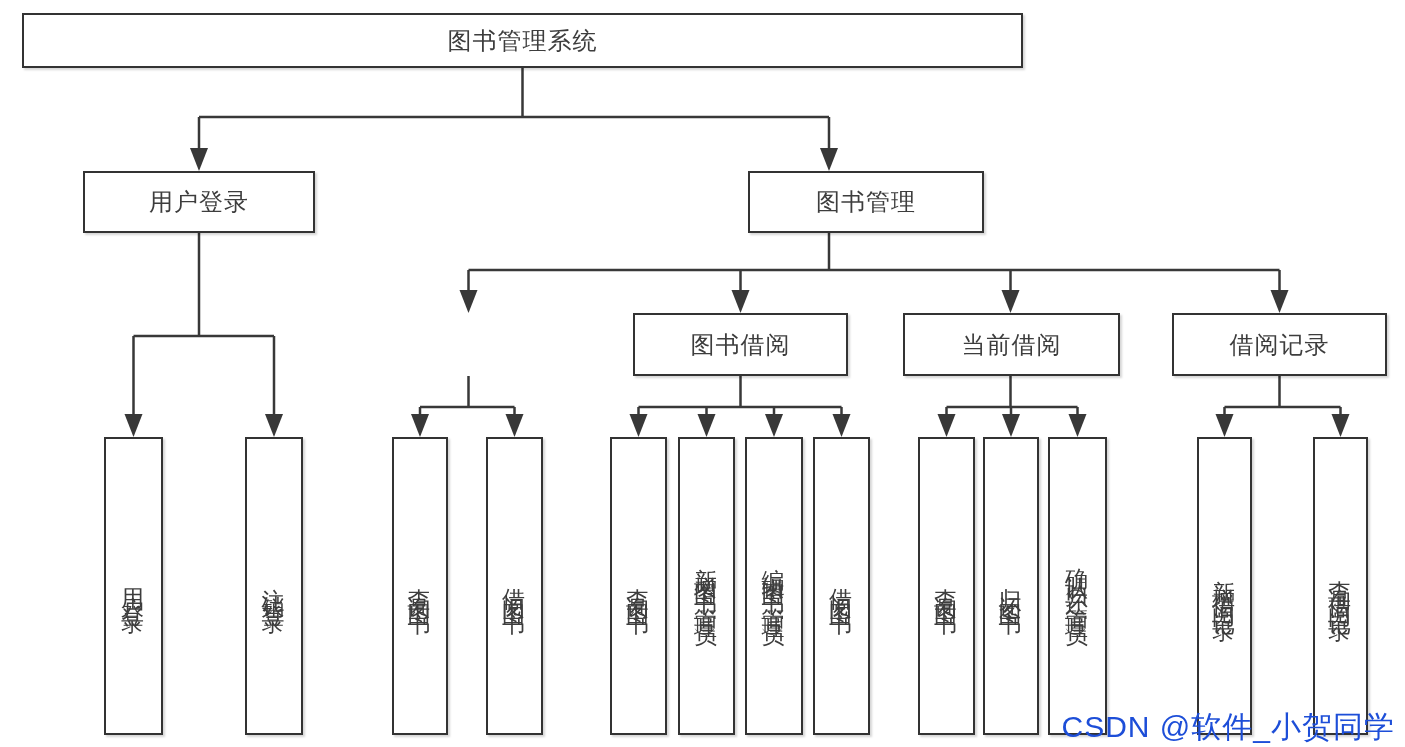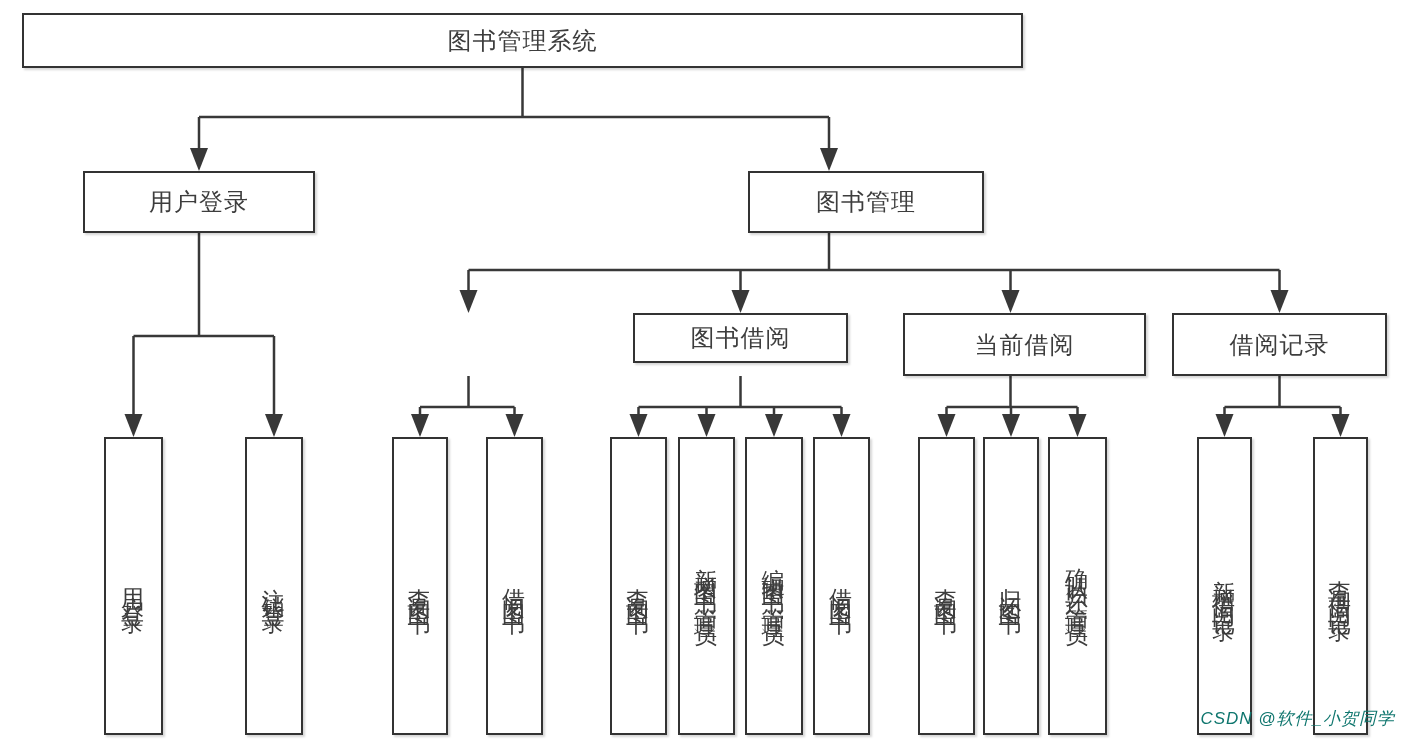--- a/index.html
+++ b/index.html
@@ -16,21 +16,21 @@
     display:flex; align-items:center; justify-content:center;
     font-size:24px; letter-spacing:1px;
     box-shadow:2px 2px 2px rgba(0,0,0,0.16);
   }
   .vnode {
     writing-mode:vertical-rl; text-orientation:mixed;
     font-size:23px; letter-spacing:8px;
   }
   .watermark {
     position:absolute; top:707px; right:10px;
-    font-size:17px; color:#0f766e; letter-spacing:1px; white-space:nowrap;font-style:italic;
+    font-size:30px; color:#1d4ed8; letter-spacing:1px; white-space:nowrap;
   }
 </style>
 </head>
 <body>
 
 <div class="canvas">
 
   <svg class="wires" id="wires" viewBox="0 0 1405 747" xmlns="http://www.w3.org/2000/svg">
       <path d="M 522.5 68 V 117 M 199 117 H 829 M 199 117 V 151 M 829 117 V 151"></path>
       <polygon points="190,148 208,148 199,171"></polygon>
@@ -58,22 +58,22 @@
       <path d="M 1279.5 376 V 407 M 1224.5 407 H 1340.5 M 1224.5 407 V 417 M 1340.5 407 V 417"></path>
       <polygon points="1215.5,414 1233.5,414 1224.5,437"></polygon>
       <polygon points="1331.5,414 1349.5,414 1340.5,437"></polygon>
     </svg>
 
   <div class="node" style="left:22px; top:13px; width:1001px; height:55px;">图书管理系统</div>
 
   <div class="node" style="left:83px; top:171px; width:232px; height:62px;">用户登录</div>
   <div class="node" style="left:712px; top:171px; width:236px; height:62px;margin-left:36px;">图书管理</div>
 
-  <div class="node" style="left:633px; top:313px; width:215px; height:50px;">图书借阅</div>
-  <div class="node" style="left:903px; top:313px; width:243px; height:63px;">当前借阅</div>
+  <div class="node" style="left:633px; top:313px; width:215px; height:63px;">图书借阅</div>
+  <div class="node" style="left:903px; top:313px; width:217px; height:63px;">当前借阅</div>
   <div class="node" style="left:1172px; top:313px; width:215px; height:63px;">借阅记录</div>
 
   <div class="node vnode" style="left:104px; top:437px; width:59px; height:298px;">用户登录</div>
   <div class="node vnode" style="left:245px; top:437px; width:58px; height:298px;">注销登录</div>
 
   <div class="node vnode" style="left:392px; top:437px; width:56px; height:298px;">查询图书</div>
   <div class="node vnode" style="left:486px; top:437px; width:57px; height:298px;">借阅图书</div>
 
   <div class="node vnode" style="left:610px; top:437px; width:57px; height:298px;">查询图书</div>
   <div class="node vnode" style="left:678px; top:437px; width:57px; height:298px;">新增图书（管理员）</div>

